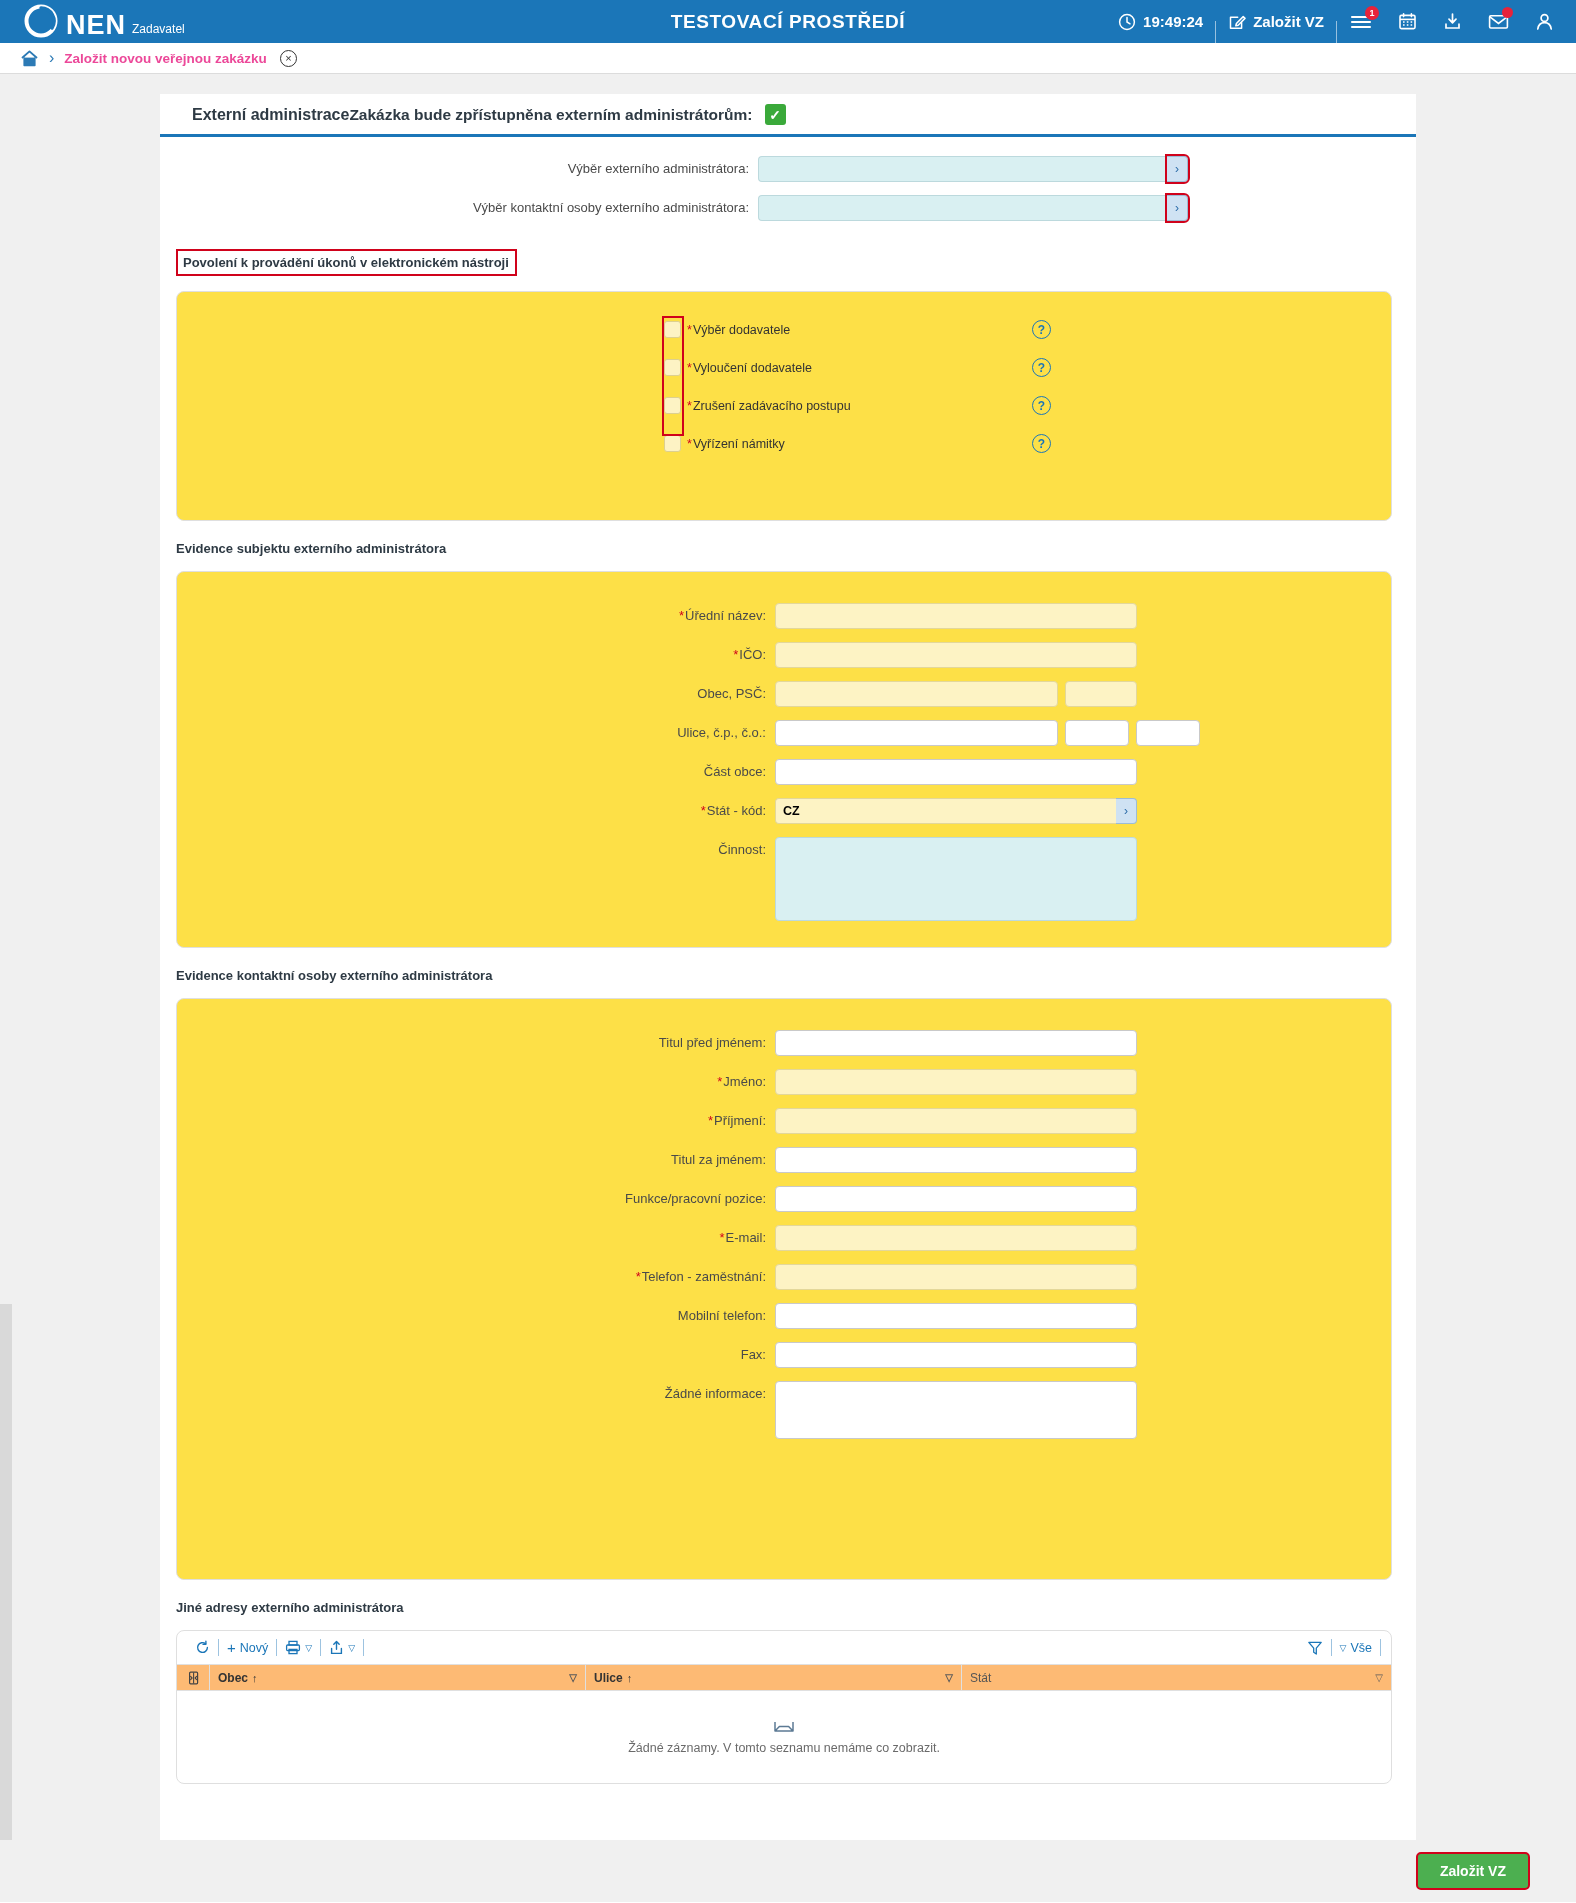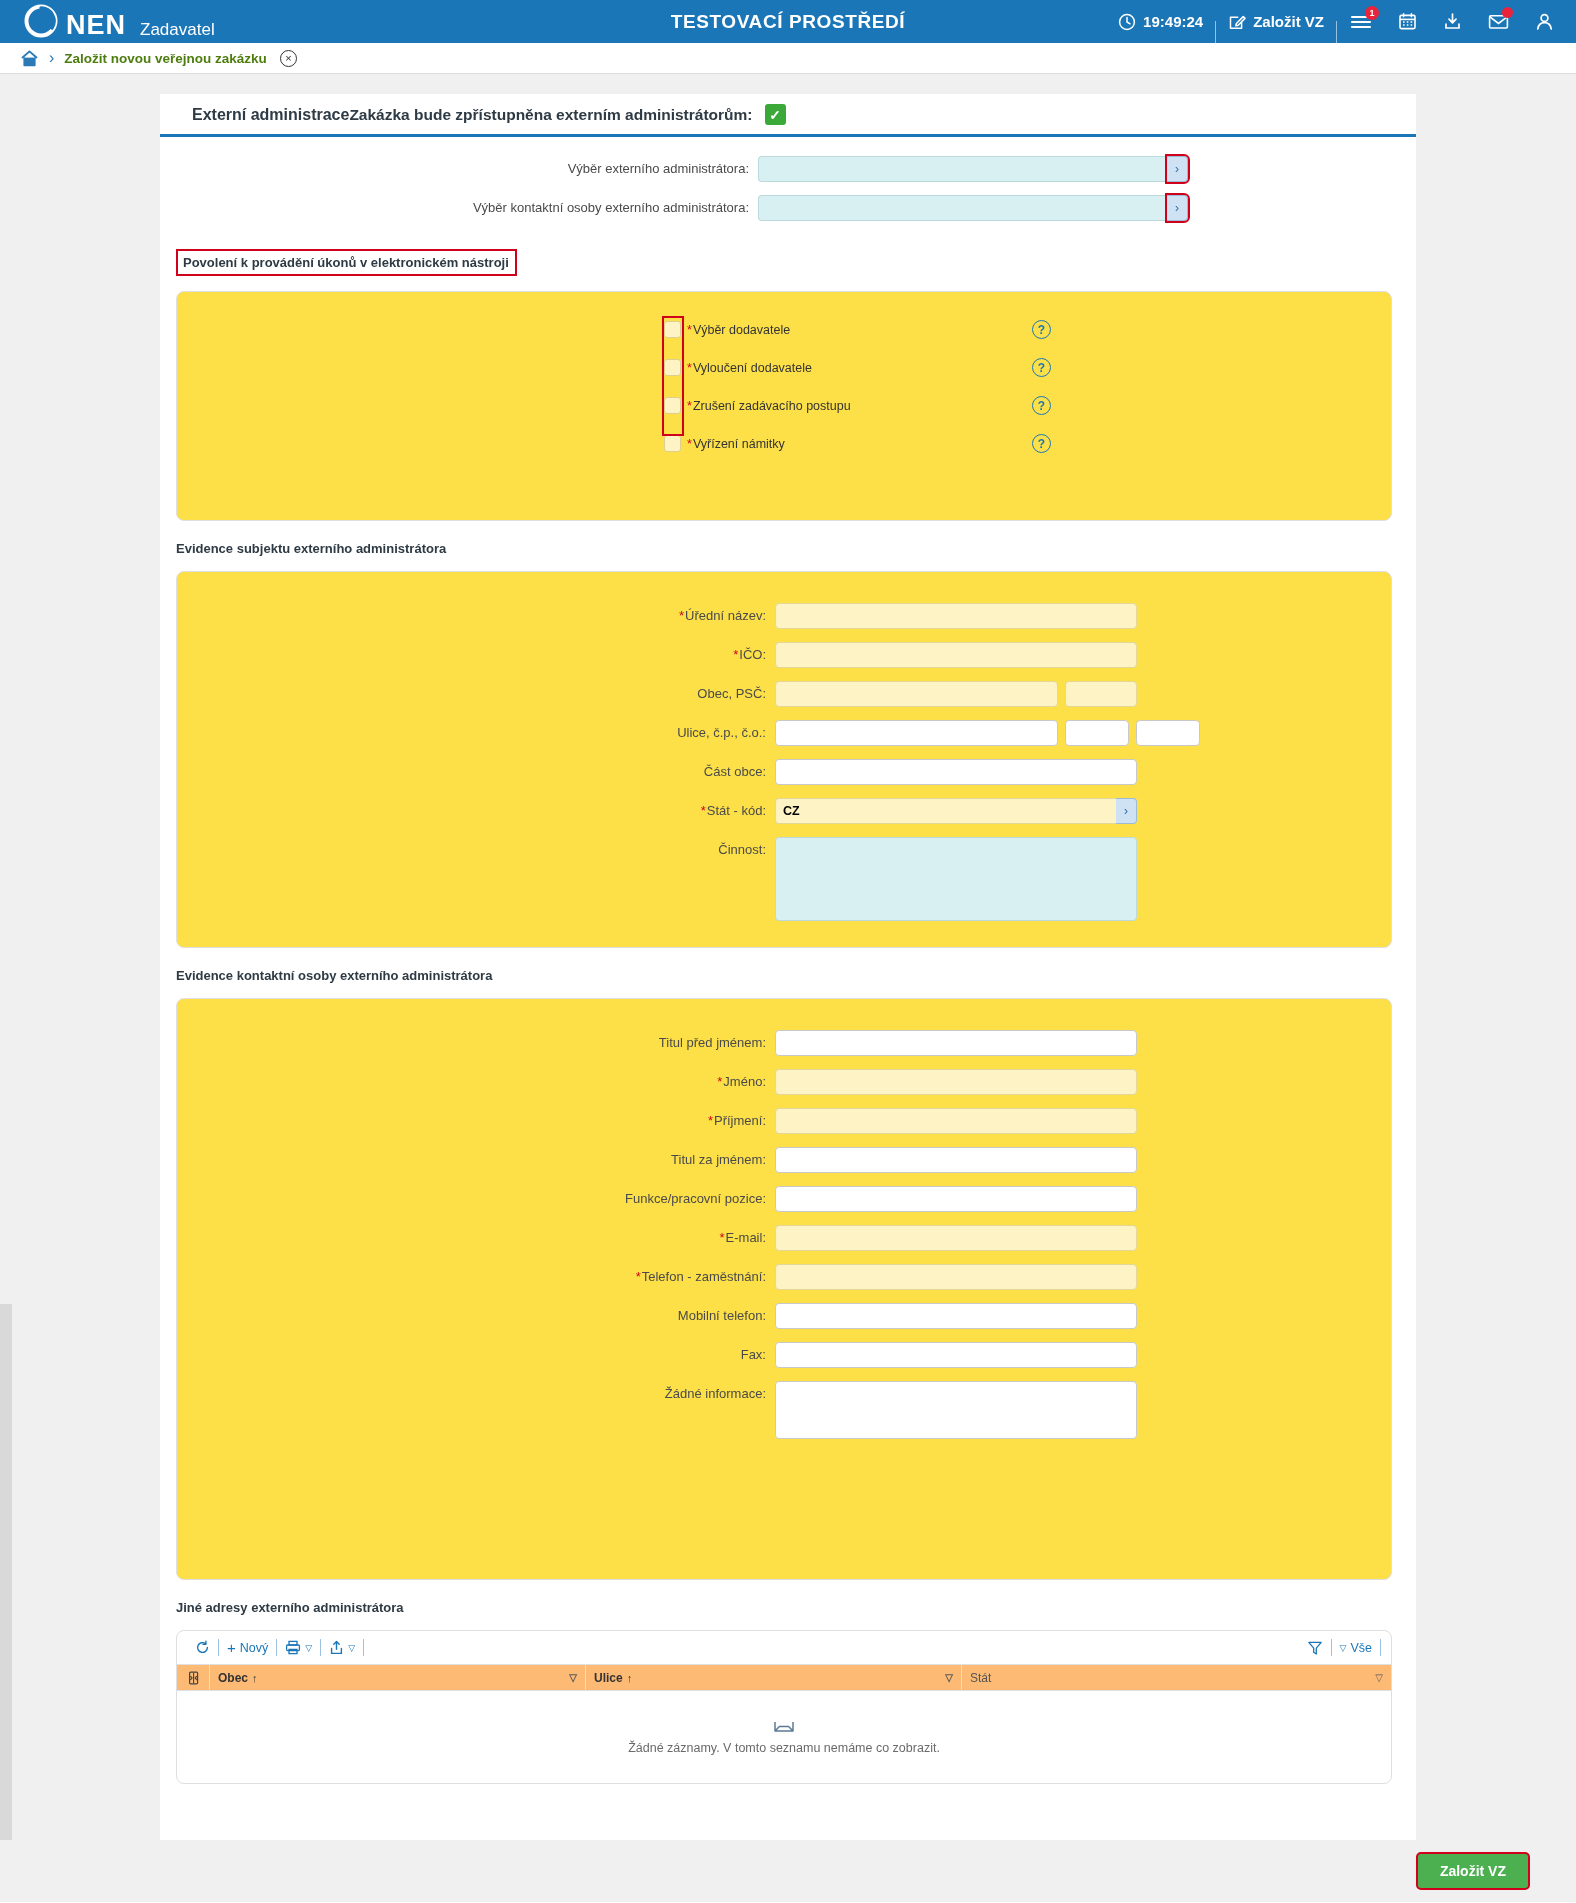--- a/index.html
+++ b/index.html
@@ -35,22 +35,22 @@
     padding-bottom: 5px;
   }
   .brand-logo { margin-right: 8px; display:block; }
   .brand-name {
     font-size: 27px;
     font-weight: bold;
     letter-spacing: 1px;
     line-height: 26px;
   }
   .brand-sub {
-    font-size: 17px;
-    margin-left: 14px;
+    font-size: 12px;
+    margin-left: 6px;
     line-height: 17px;
     text-align: right;
   }
   .env-title {
     position: absolute;
     left: 0; right: 0;
     text-align: center;
     font-size: 19px;
     font-weight: bold;
     letter-spacing: 0.6px;
@@ -108,21 +108,21 @@
   .breadcrumb {
     height: 31px;
     background: #fff;
     display: flex;
     align-items: center;
     padding-left: 20px;
     gap: 10px;
     border-bottom: 1px solid #dcdcdc;
   }
   .bc-chevron { color: #2c7ab5; font-size: 16px; }
-  .bc-label { font-size: 13.5px; font-weight: bold; color: #4d7c0f; }
+  .bc-label { font-size: 13.5px; font-weight: bold; color: #ec4899; }
   .bc-close {
     width: 17px; height: 17px;
     border: 1.4px solid #333;
     border-radius: 50%;
     display: flex; align-items: center; justify-content: center;
     font-size: 11px;
     line-height: 1;
     margin-left: 3px;
     color: #333;
   }

